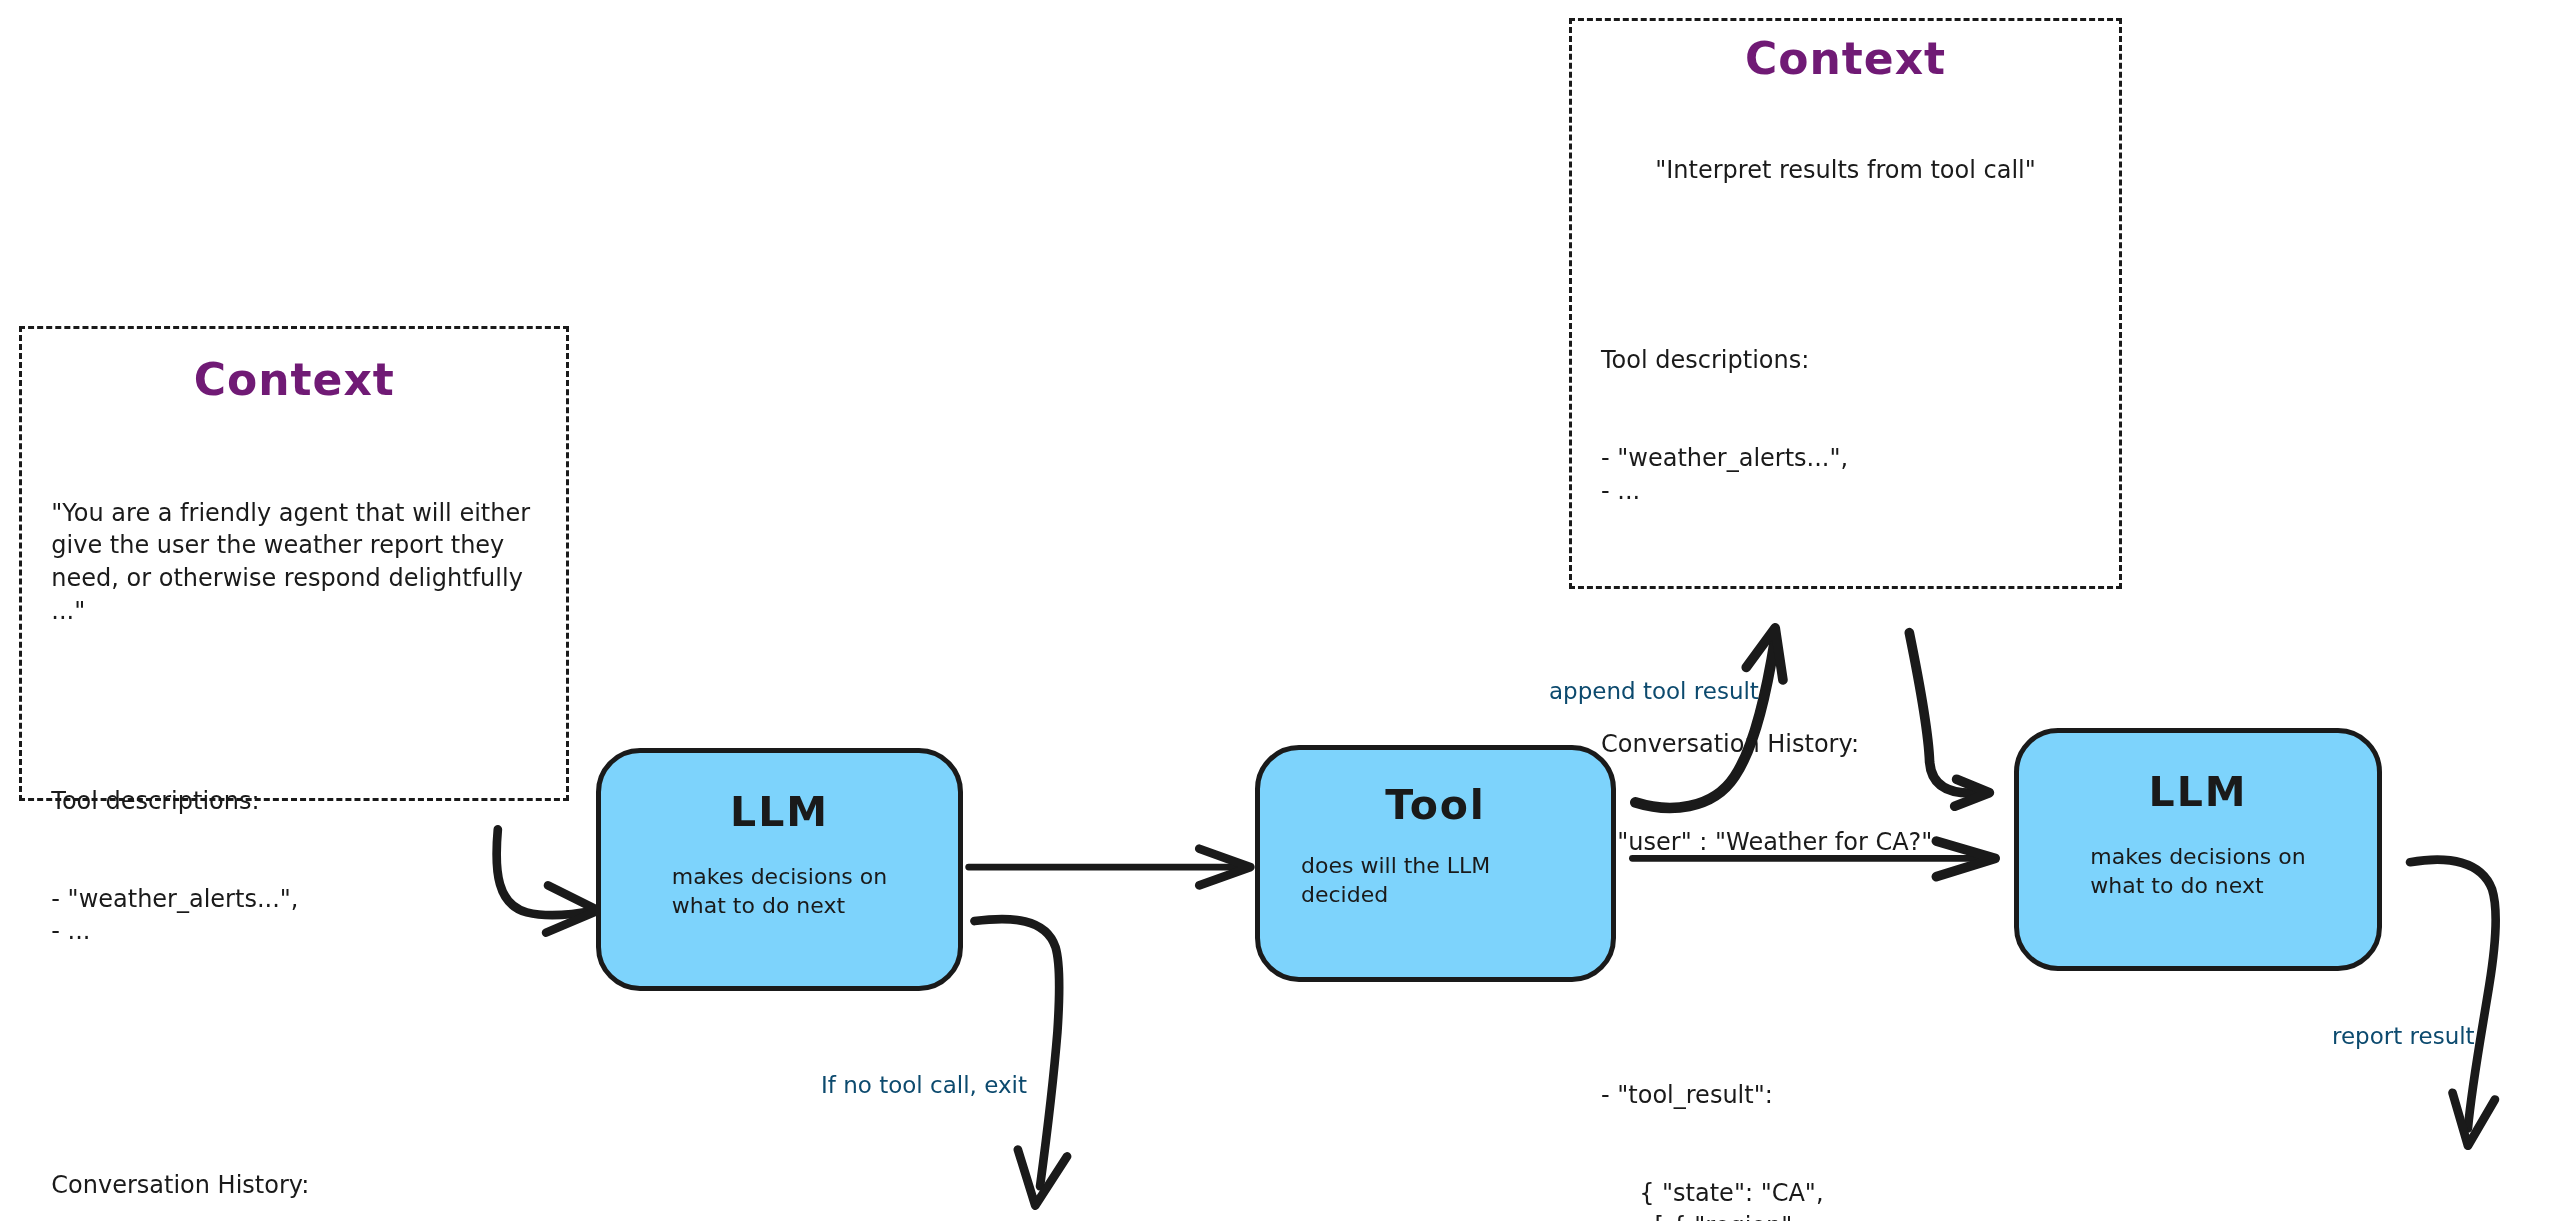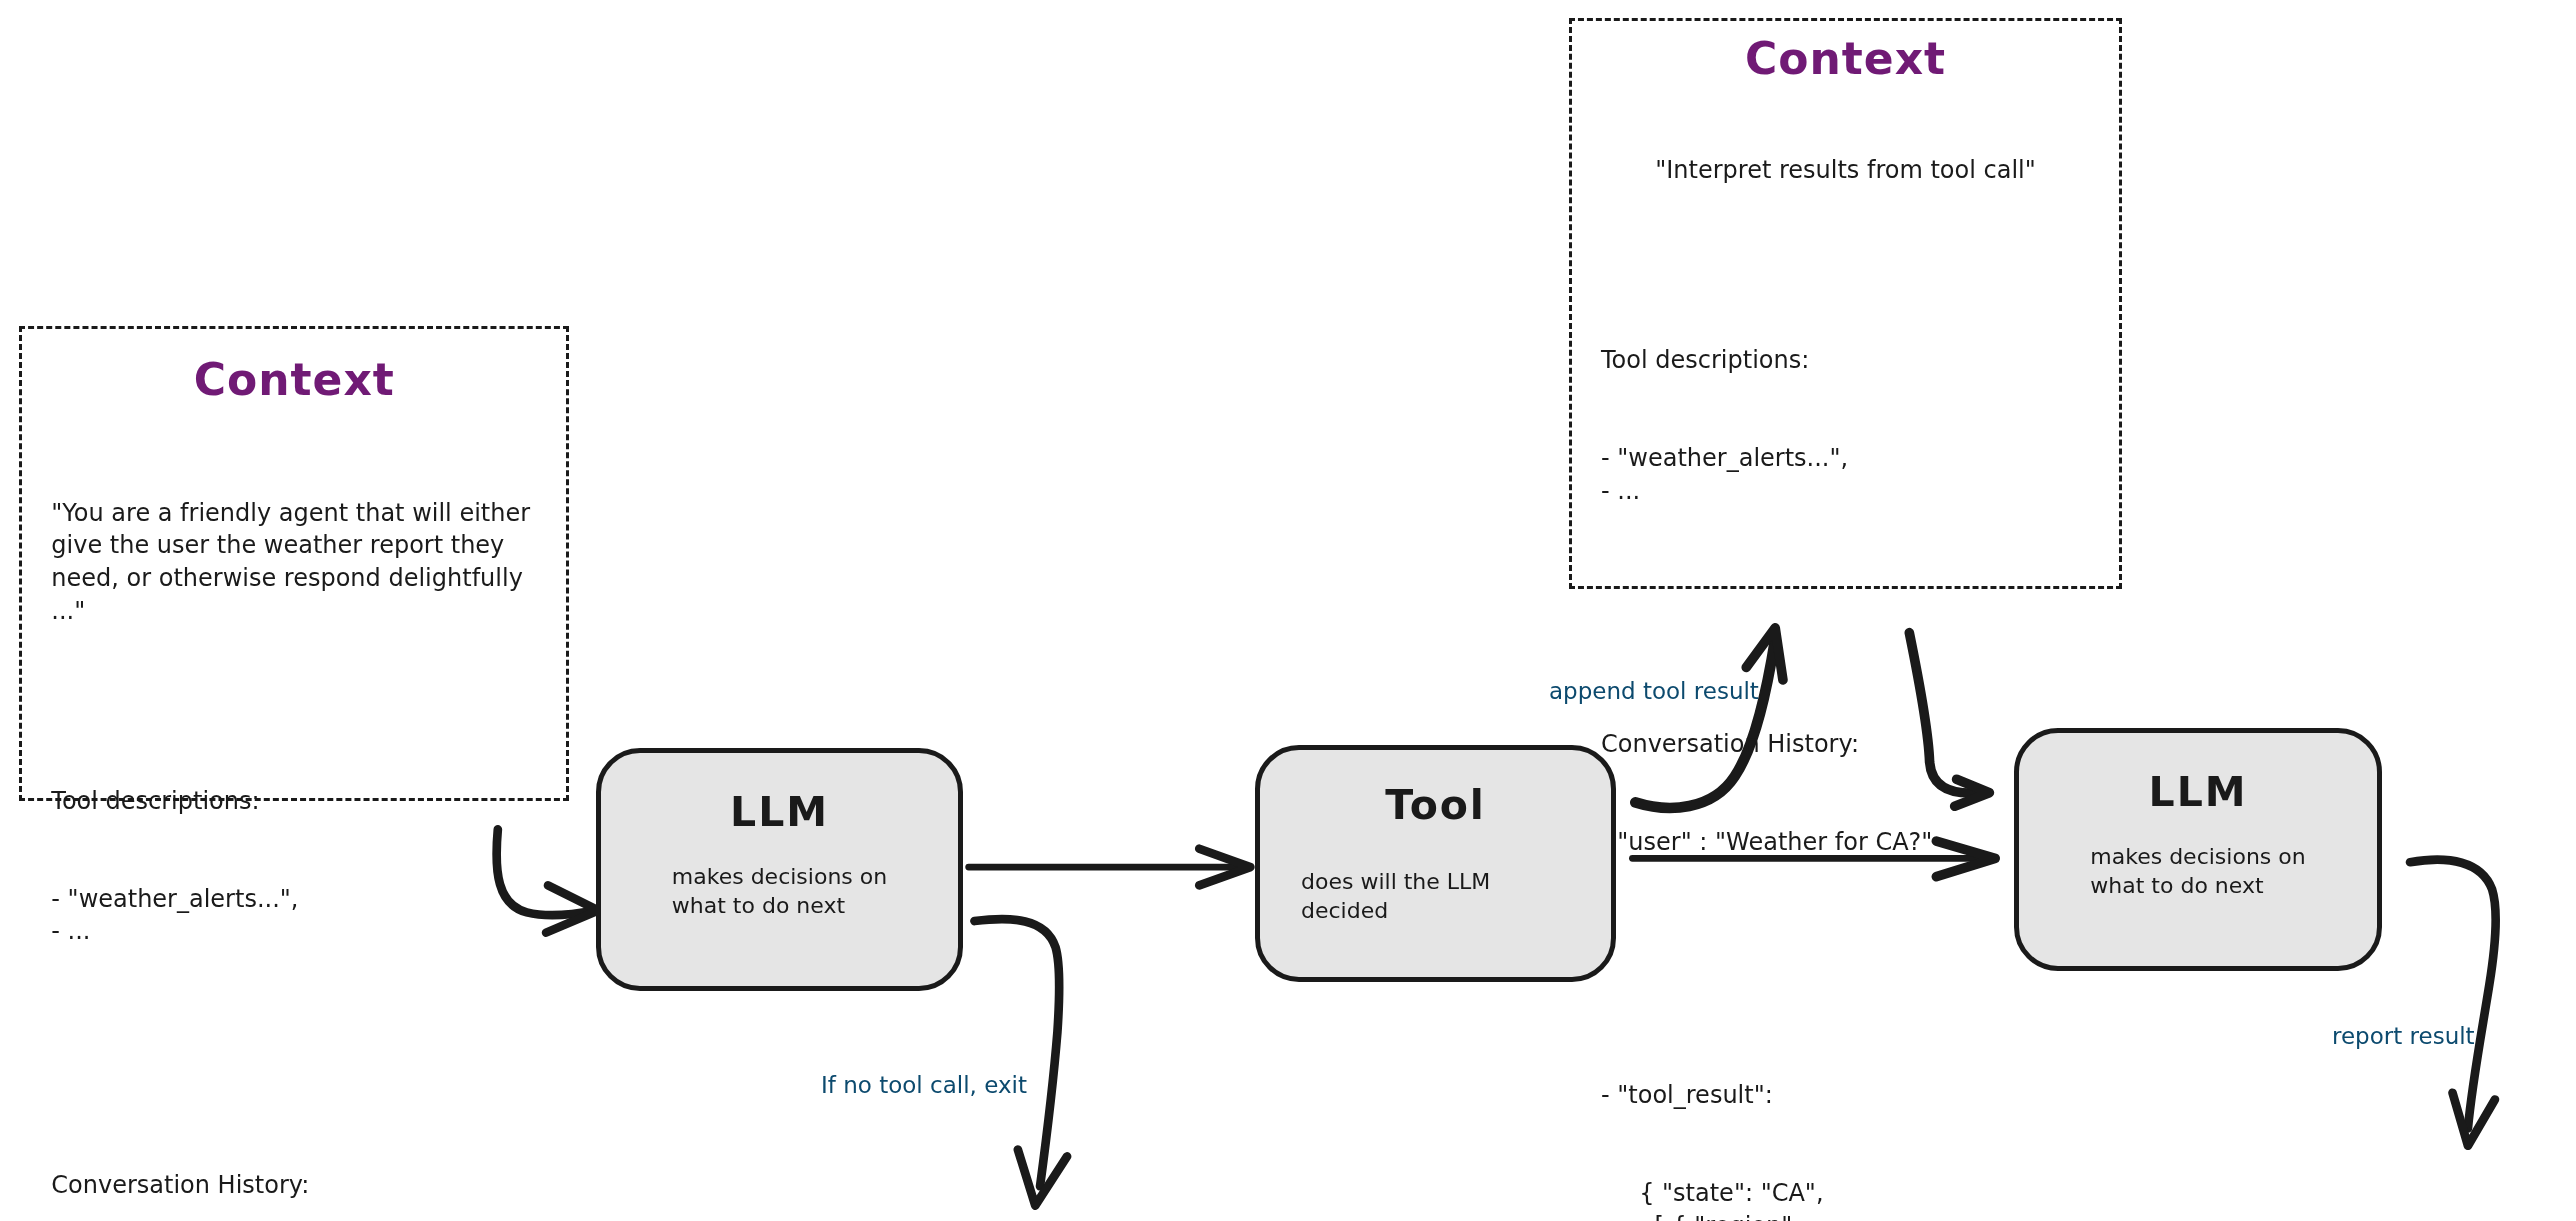--- a/index.html
+++ b/index.html
@@ -65,27 +65,27 @@
   .ctx-block { margin-bottom: 25px; }
   .ctx-block:last-child { margin-bottom: 0; }
   .ctx-json { white-space: pre; }
 
   
   .node {
     position: absolute;
     box-sizing: border-box;
     border: 5.8px solid #1a1a1a;
     border-radius: 44px;
-    background: #e5e5e5;
+    background: #7dd3fc;
     display: flex;
     flex-direction: column;
     align-items: center;
   }
   #node-llm1 { left: 596px;  top: 748px; width: 367px; height: 243px; }
-  #node-tool { left: 1255px; top: 745px; width: 361px; height: 237px; gap: 16px; }
+  #node-tool { left: 1255px; top: 745px; width: 361px; height: 237px; }
   #node-llm2 { left: 2014px; top: 728px; width: 368px; height: 243px; }
 
   .node-title {
     font-size: 41px;
     font-weight: 700;
     letter-spacing: 1.9px;
     margin-top: 35px;
   }
   #node-tool .node-title { margin-top: 31px; }
   .node-sub {

